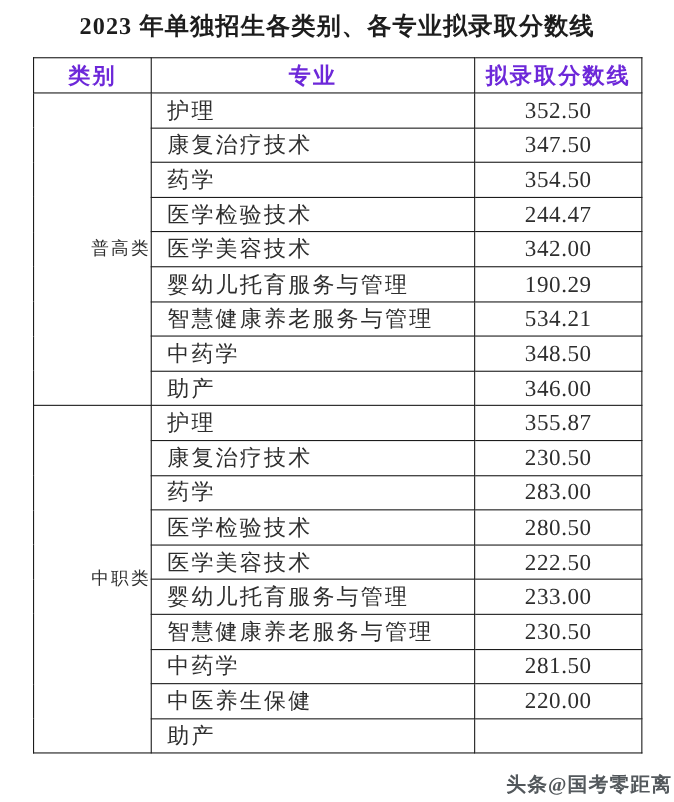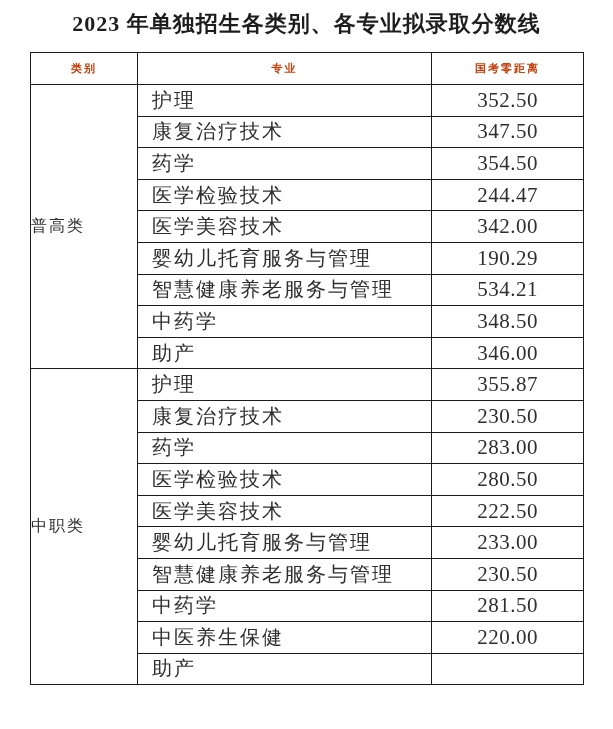--- a/index.html
+++ b/index.html
@@ -41,33 +41,33 @@
   .score-table td {
     border: 1.5px solid #1c1c1c;
     padding: 0;
     background: #ffffff;
   }
   .score-table col.c-cat   { width: 107px; }
   .score-table col.c-major { width: 294px; }
   .score-table col.c-score { width: 152px; }
   .score-table th {
     height: 32px;
-    font-size: 11px;
+    font-size: 20px;
     font-weight: bold;
     text-align: center;
     letter-spacing: 2px;
-    color: #c2410c;
+    color: #6d28d9;
   }
   .score-table td {
     height: 31.6px;
     font-size: 20px;
     color: #2e2e2e;
   }
   td.cat-cell {
-    text-align: left;
+    text-align: right;
     letter-spacing: 2px;
     font-size: 16px;
   }
   td.major-cell {
     text-align: left;
     padding-left: 14px;
     letter-spacing: 2px;
   }
   td.score-cell {
     text-align: center;
@@ -101,21 +101,21 @@
   <table class="score-table">
     <colgroup>
       <col class="c-cat">
       <col class="c-major">
       <col class="c-score">
     </colgroup>
     <thead>
       <tr>
         <th>类别</th>
         <th>专业</th>
-        <th>国考零距离</th>
+        <th>拟录取分数线</th>
       </tr>
     </thead>
     <tbody id="table-body">
         <tr>
           <td rowspan="9" class="cat-cell">普高类</td>
           <td class="major-cell">护理</td>
           <td class="score-cell">352.50</td>
         </tr>
         <tr>
           <td class="major-cell">康复治疗技术</td>
@@ -186,14 +186,15 @@
           <td class="major-cell">中医养生保健</td>
           <td class="score-cell">220.00</td>
         </tr>
         <tr>
           <td class="major-cell">助产</td>
           <td class="score-cell"></td>
         </tr>
       </tbody>
   </table>
 
+  <div class="watermark">头条@国考零距离</div>
 
 </div>
 
 </body></html>

